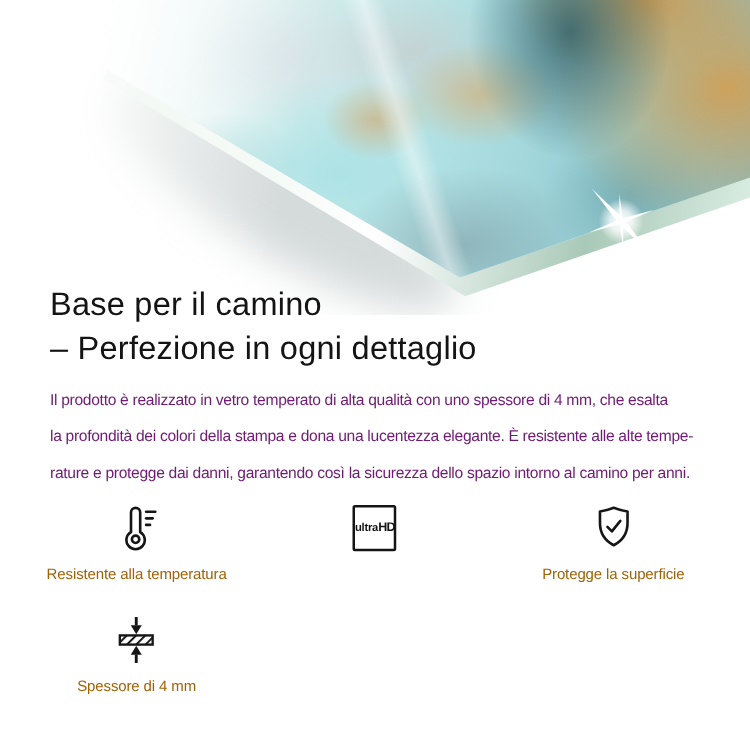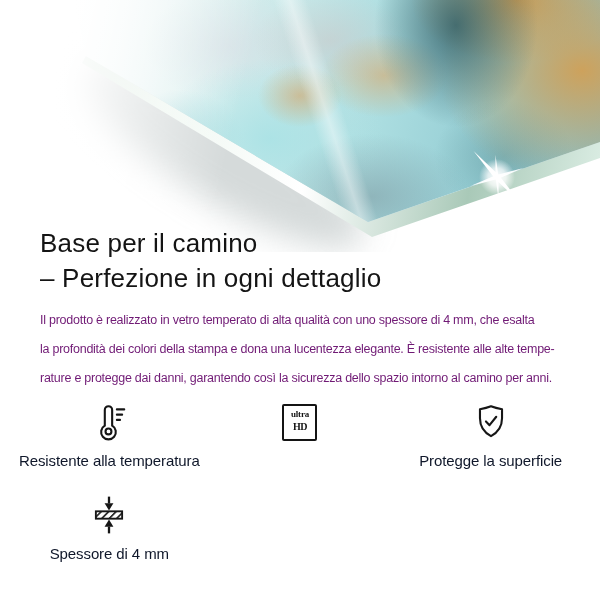--- a/index.html
+++ b/index.html
@@ -62,27 +62,26 @@
     white-space:nowrap;
   }
 
   
   .features{
     position:absolute;left:14px;top:398px;width:572px;
     display:grid;grid-template-columns:repeat(3,1fr);row-gap:22px;
   }
   .feature{display:flex;flex-direction:column;align-items:center;}
   .icon-wrap{height:48px;display:flex;align-items:center;justify-content:center;}
-  .feature-label{margin-top:6px;font-size:15px;color:#0f172a;letter-spacing:-0.1px;}
+  .feature-label{margin-top:6px;font-size:12px;color:#a16207;letter-spacing:-0.1px;}
 
   .uhd-box{
     width:31px;height:33px;border:2.5px solid #141414;border-radius:2px;
-    display:flex;flex-direction:column;align-items:center;justify-content:center;
+    display:flex;flex-direction:row;align-items:center;justify-content:center;
     color:#141414;
-    font-family:Liberation Serif, serif;
   }
   .uhd-top{font-size:9px;line-height:9px;font-weight:bold;letter-spacing:-0.2px;}
   .uhd-bottom{font-size:10px;line-height:15px;font-weight:bold;letter-spacing:-0.5px;}
 
   svg.icon{display:block;}
 </style>
 </head>
 <body>
 
 <div class="hero">

